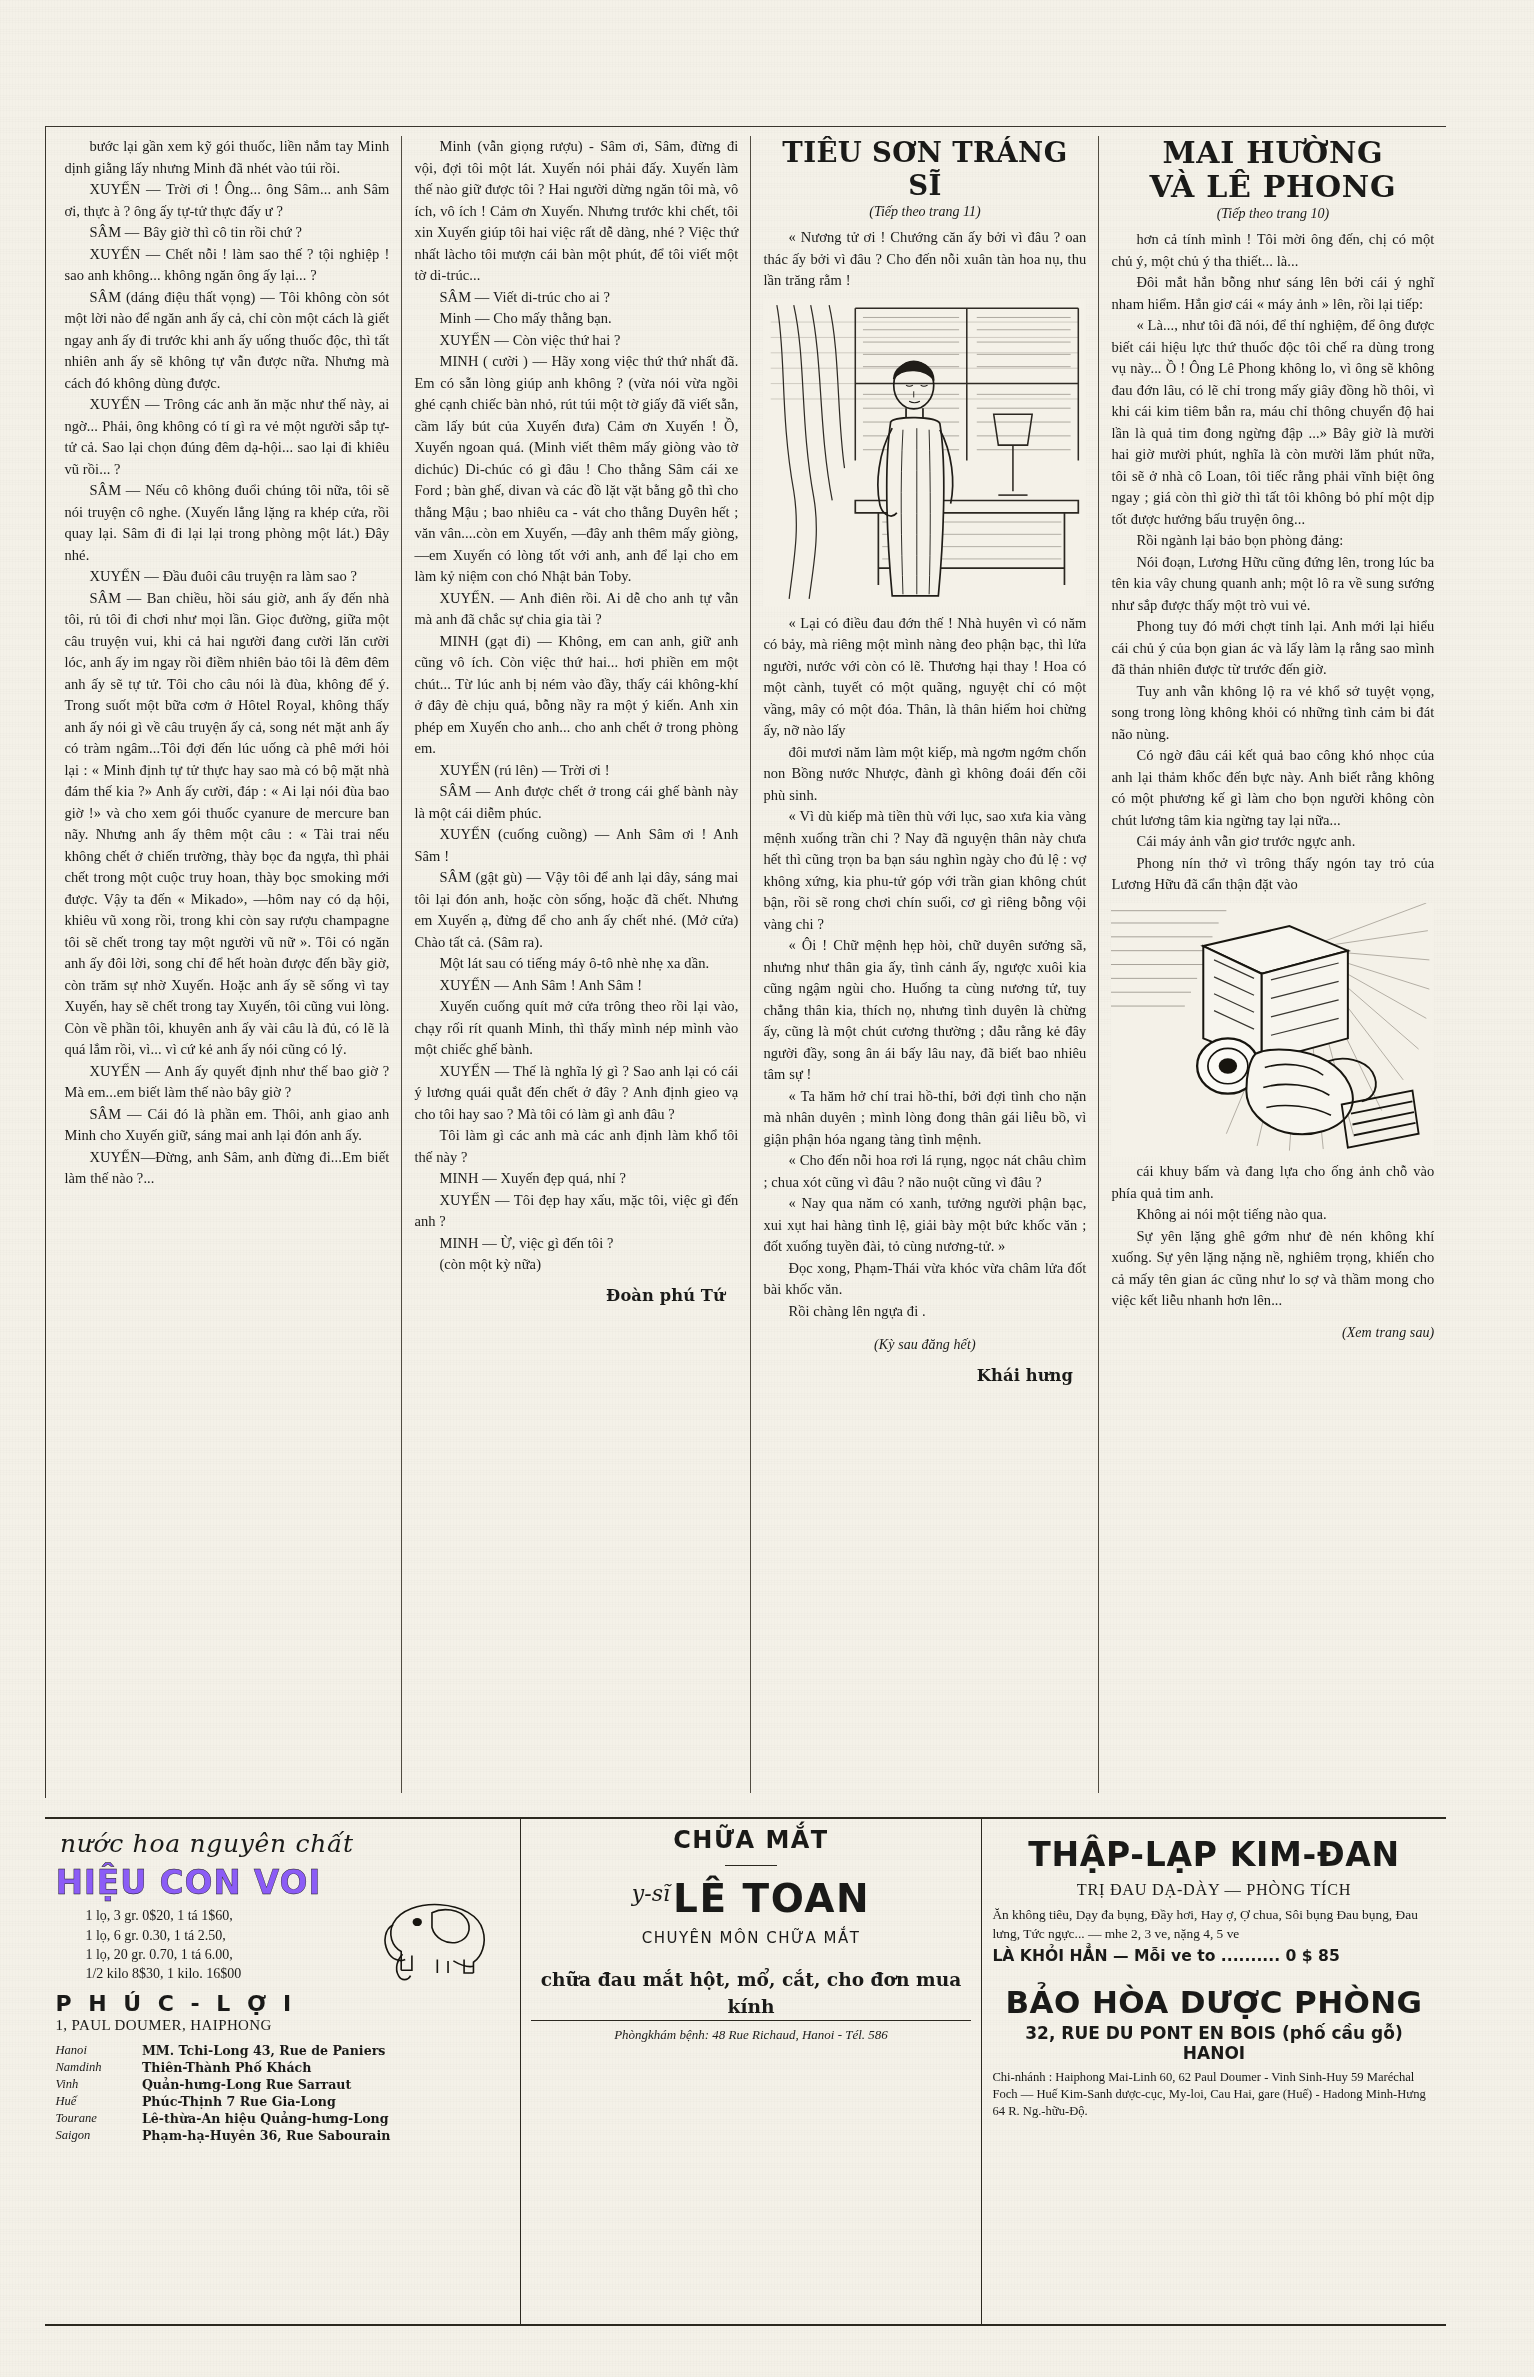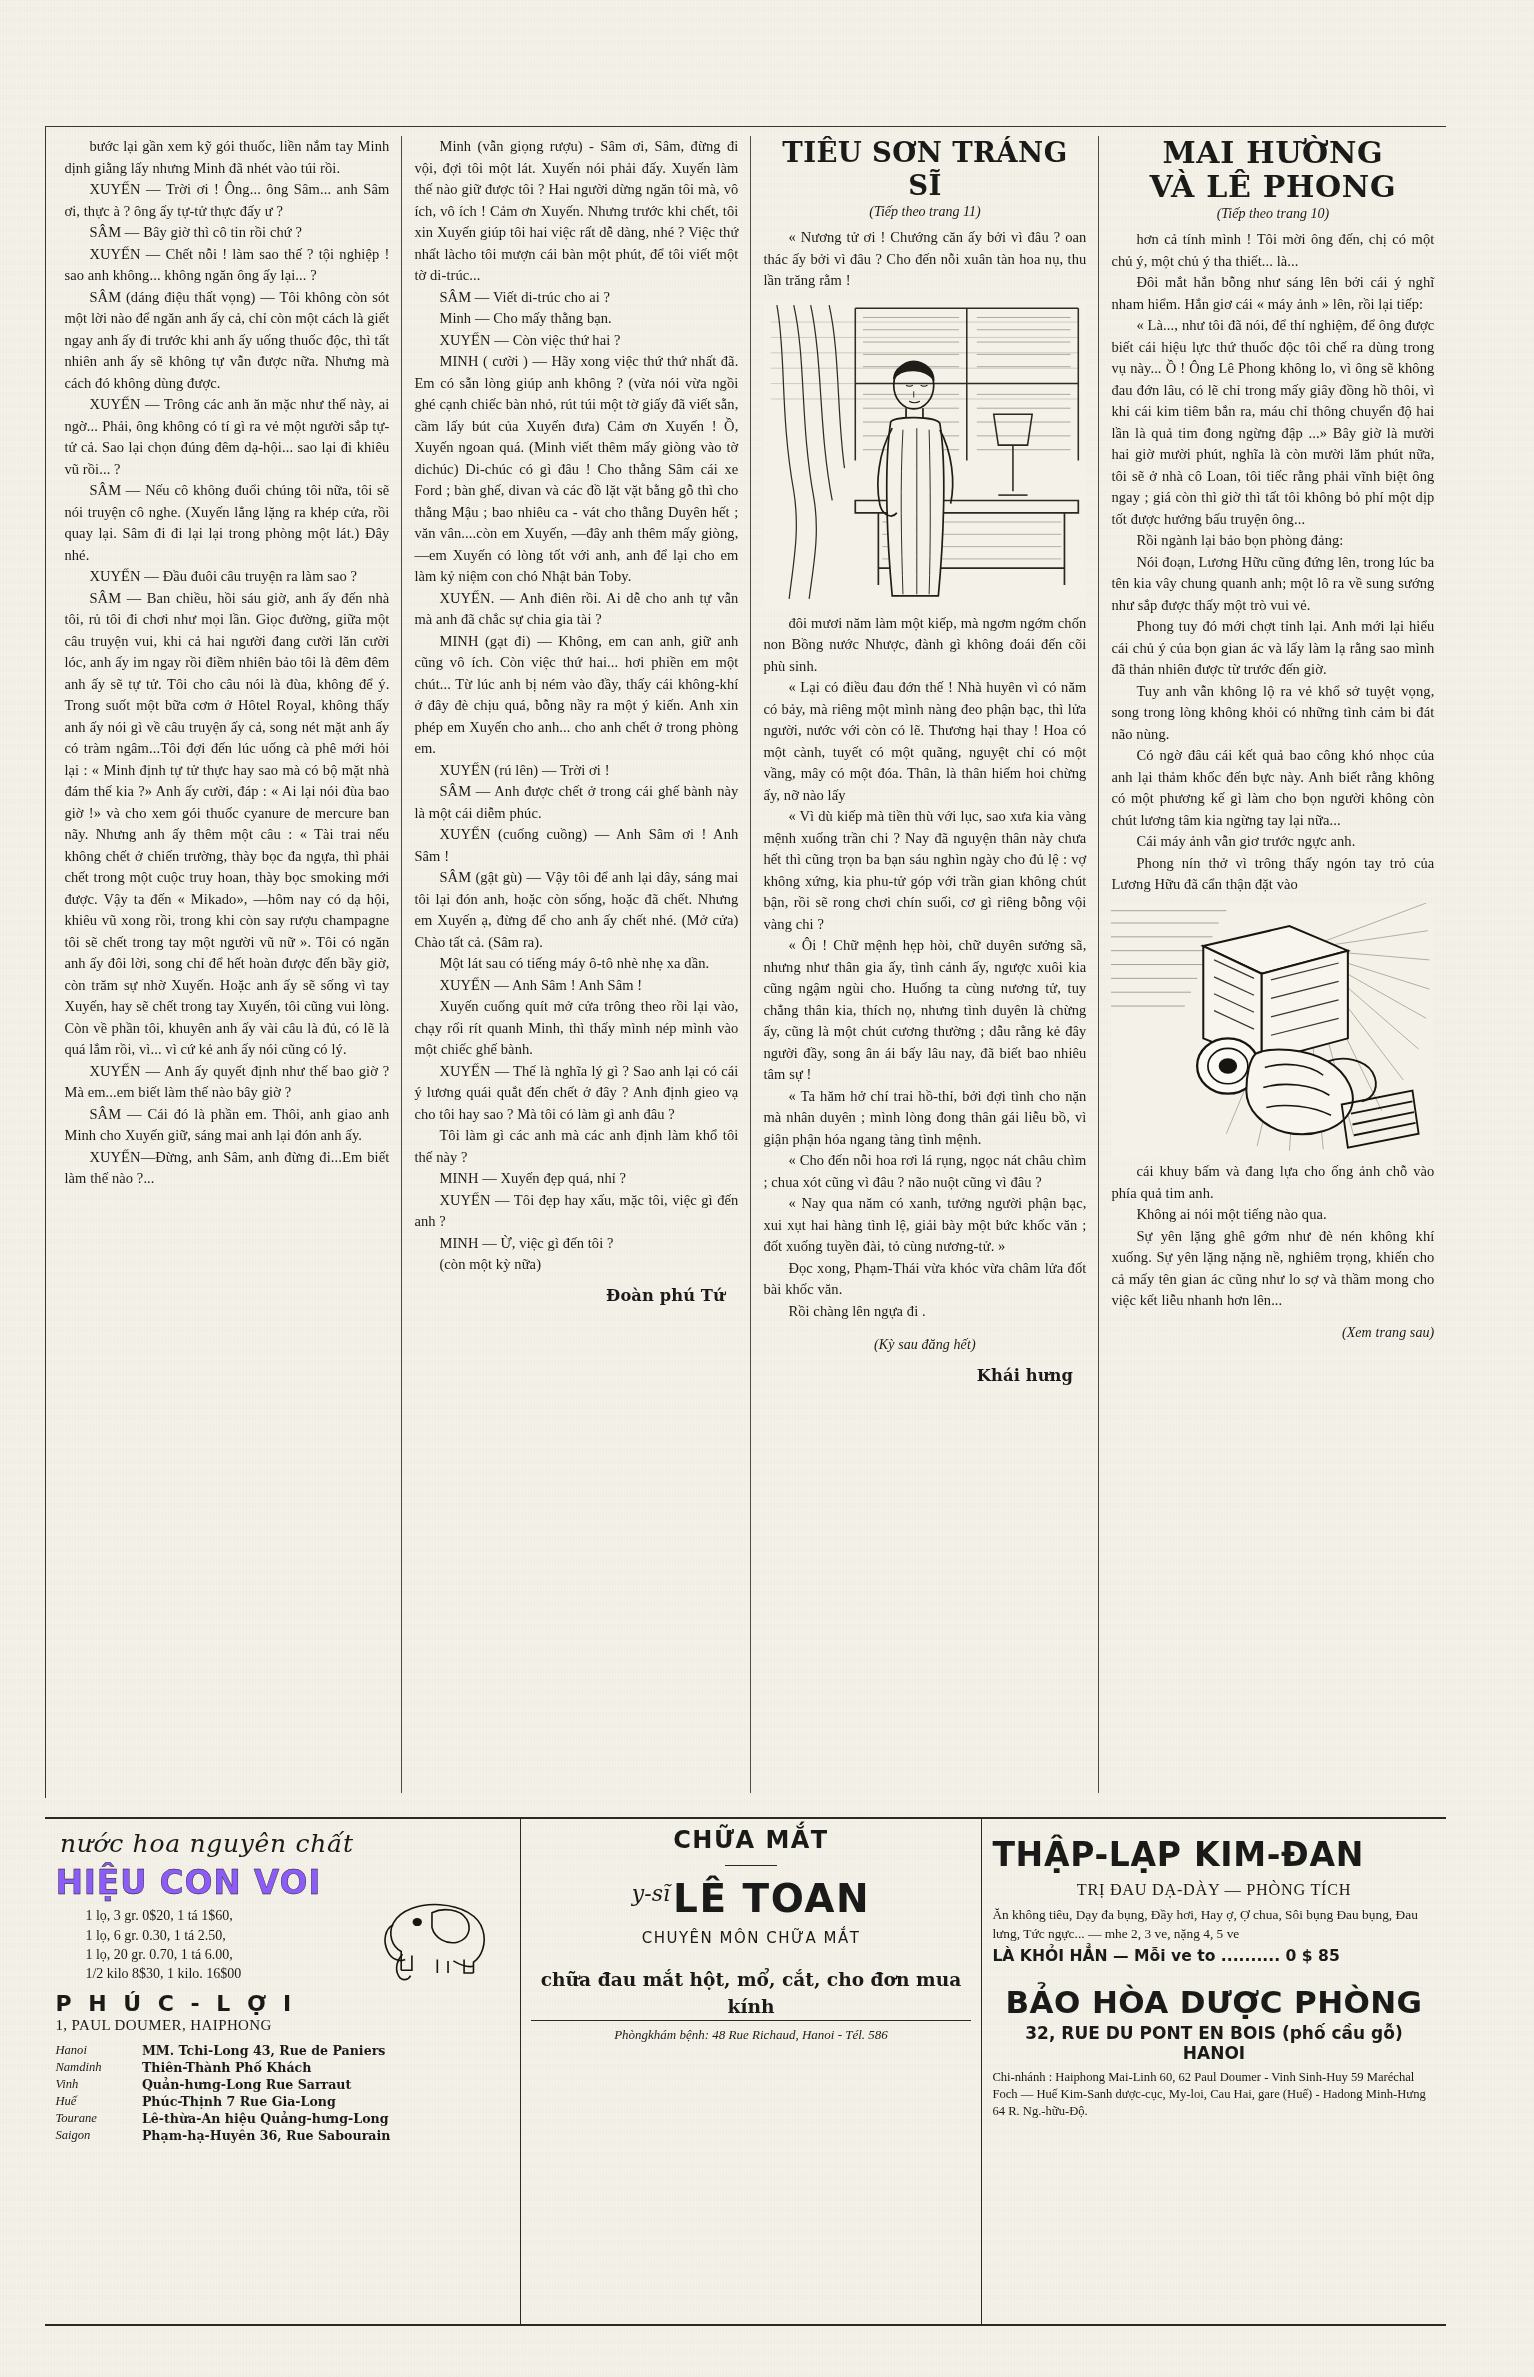--- a/index.html
+++ b/index.html
@@ -191,21 +191,21 @@
     font-style:italic;
     font-size:13px;
     border-top:0.7px solid #2c2920;
     padding-top:6px;
   }
   .thaplap{
     font-family:"DejaVu Sans", sans-serif;
     font-weight:bold;
     font-size:33px;
     letter-spacing:0.7px;
-    text-align:left;
+    text-align:center;
     margin-top:9px;
   }
   .tridau{
     text-align:center;font-size:16.3px;letter-spacing:0.7px;margin-top:6px;
     font-family:"Liberation Serif", serif;
   }
   .adtxt{font-size:13.4px;line-height:18.6px;margin-top:6px;}
   .khoihan{
     font-family:"DejaVu Sans", sans-serif;font-weight:bold;font-size:15.6px;margin-top:3px;
   }
@@ -340,22 +340,22 @@
 
           <path d="M182 170 C178 240, 180 320, 182 384" stroke-width="1.2"></path>
           <path d="M200 168 C200 240, 200 320, 200 384" stroke-width="1.2"></path>
           <path d="M216 170 C218 240, 218 320, 216 384" stroke-width="1.2"></path>
 
           <path d="M168 168 C150 200, 146 240, 152 268 C156 282, 168 286, 174 278"></path>
           <path d="M230 170 C246 200, 250 238, 244 266"></path>
         </g>
       </svg>
 
+      <p>« Lại có điều đau đớn thế ! Nhà huyên vì có năm có bảy, mà riêng một mình nàng đeo phận bạc, thì lửa người, nước với còn có lẽ. Thương hại thay ! Hoa có một cành, tuyết có một quãng, nguyệt chỉ có một vầng, mây có một đóa. Thân, là thân hiếm hoi chừng ấy, nỡ nào lấy</p>
       <p>đôi mươi năm làm một kiếp, mà ngơm ngớm chốn non Bồng nước Nhược, đành gì không đoái đến cõi phù sinh.</p>
-      <p>« Lại có điều đau đớn thế ! Nhà huyên vì có năm có bảy, mà riêng một mình nàng đeo phận bạc, thì lửa người, nước với còn có lẽ. Thương hại thay ! Hoa có một cành, tuyết có một quãng, nguyệt chỉ có một vầng, mây có một đóa. Thân, là thân hiếm hoi chừng ấy, nỡ nào lấy</p>
       <p>« Vì dù kiếp mà tiền thù với lục, sao xưa kia vàng mệnh xuống trần chi ? Nay đã nguyện thân này chưa hết thì cũng trọn ba bạn sáu nghìn ngày cho đủ lệ : vợ không xứng, kia phu-tử góp với trần gian không chút bận, rồi sẽ rong chơi chín suối, cơ gì riêng bỗng vội vàng chi ?</p>
       <p>« Ôi ! Chữ mệnh hẹp hòi, chữ duyên sưởng sã, nhưng như thân gia ấy, tình cảnh ấy, ngược xuôi kia cũng ngậm ngùi cho. Huống ta cùng nương tử, tuy chẳng thân kia, thích nọ, nhưng tình duyên là chừng ấy, cũng là một chút cương thường ; dẫu rằng kẻ đây người đầy, song ân ái bấy lâu nay, đã biết bao nhiêu tâm sự !</p>
       <p>« Ta hăm hở chí trai hồ-thỉ, bởi đợi tình cho nặn mà nhân duyên ; mình lòng đong thân gái liễu bồ, vì giận phận hóa ngang tàng tình mệnh.</p>
       <p>« Cho đến nỗi hoa rơi lá rụng, ngọc nát châu chìm ; chua xót cũng vì đâu ? não nuột cũng vì đâu ?</p>
       <p>« Nay qua năm có xanh, tưởng người phận bạc, xui xụt hai hàng tình lệ, giải bày một bức khốc văn ; đốt xuống tuyền đài, tỏ cùng nương-tử. »</p>
       <p>Đọc xong, Phạm-Thái vừa khóc vừa châm lửa đốt bài khốc văn.</p>
       <p>Rồi chàng lên ngựa đi .</p>
       <p class="cont" style="margin-top:12px">(Kỳ sau đăng hết)</p>
       <p class="byline">Khái hưng</p>
     </div>

